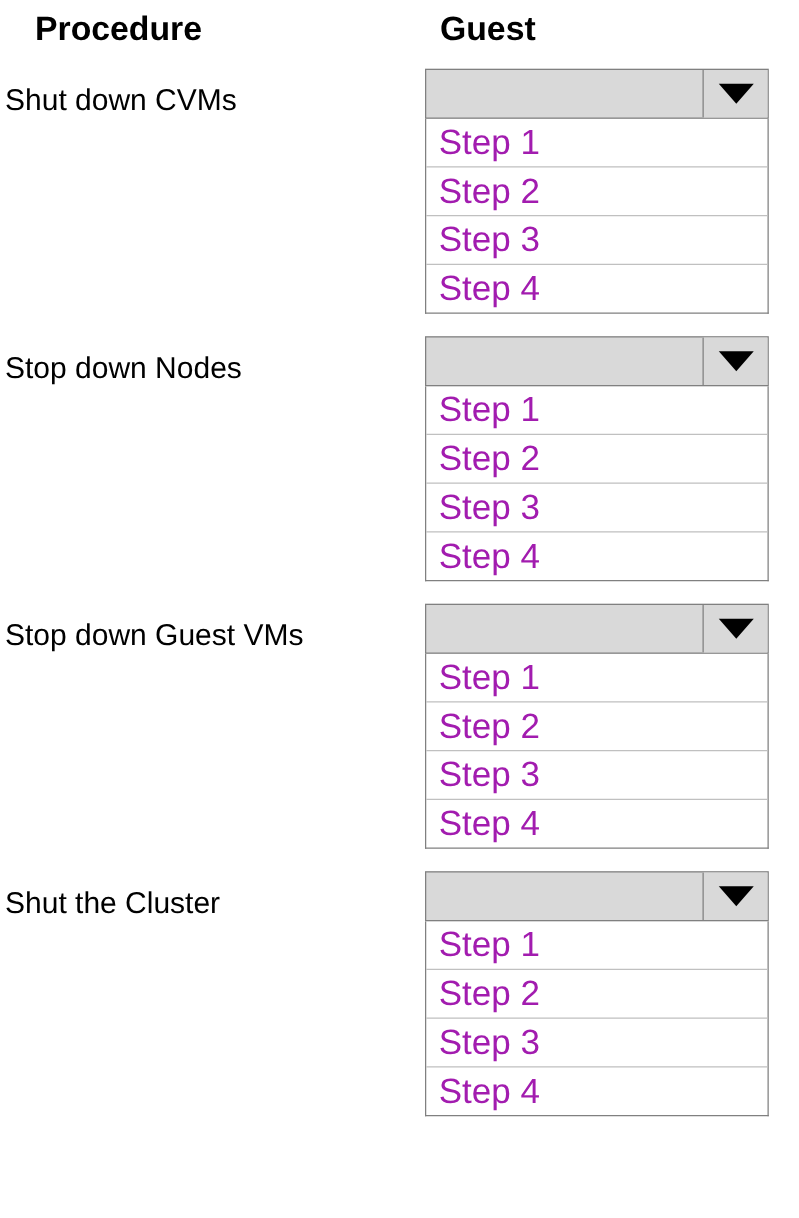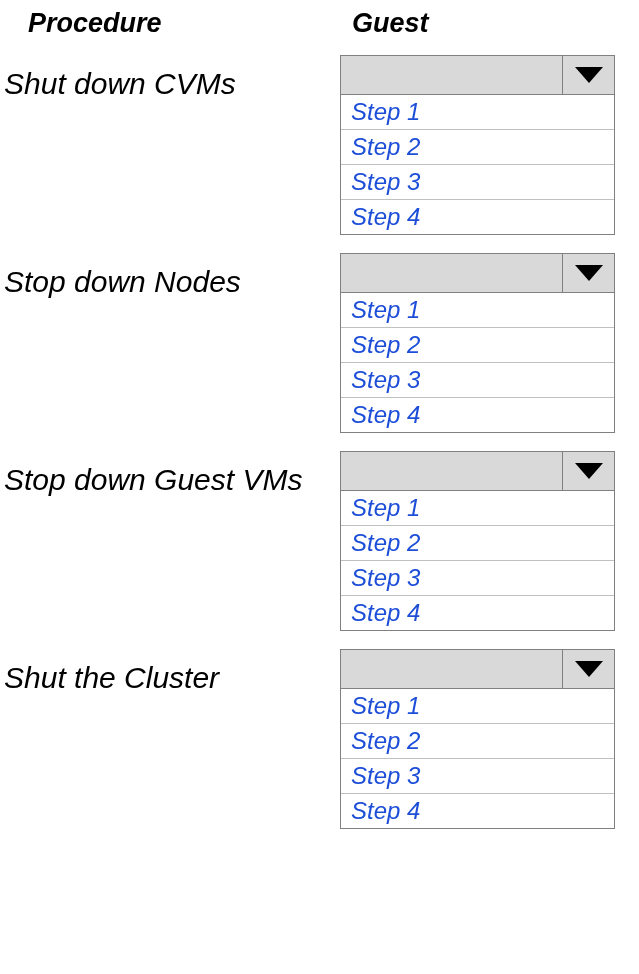--- a/index.html
+++ b/index.html
@@ -1,19 +1,18 @@
 <!DOCTYPE html>
 <html><head>
   <meta charset="utf-8">
   <style>
     * {
       box-sizing: border-box;
       margin: 0;
       padding: 0;
-      font-style: italic;
     }
     body {
       font-family: "Segoe UI", Arial, sans-serif;
       background: #ffffff;
       width: 639px;
       height: 974px;
       padding: 0;
     }
     .container {
       display: grid;
@@ -32,21 +31,21 @@
     .header-proc {
       padding-left: 28px;
     }
     .header-step {
       padding-left: 12px;
     }
     .row {
       display: contents;
     }
     .proc-label {
-      font-size: 30px;
+      font-size: 24px;
       color: #000;
       padding-top: 12px;
       padding-left: 4px;
       padding-bottom: 10px;
     }
     .step-col {
       padding-bottom: 18px;
       padding-right: 24px;
     }
     .dropdown {
@@ -79,25 +78,25 @@
       border-right: 14px solid transparent;
       border-top: 16px solid #000;
     }
     .dropdown-list {
       border-left: 1px solid #808080;
       border-right: 1px solid #808080;
       border-bottom: 1px solid #808080;
       background: #fff;
     }
     .dropdown-option {
-      font-size: 24px;
+      font-size: 28px;
       padding: 3px 10px 3px 10px;
       border-bottom: 1px solid #c0c0c0;
       cursor: pointer;
-      color: #1d4ed8;
+      color: #a21caf;
     }
     .dropdown-option:last-child {
       border-bottom: none;
     }
   </style>
 </head>
 <body>
 
 <div class="container">
 

